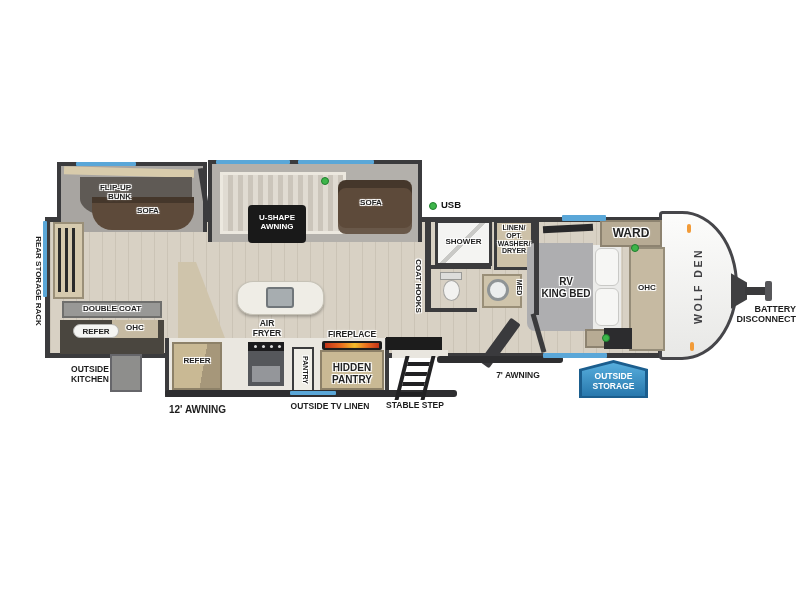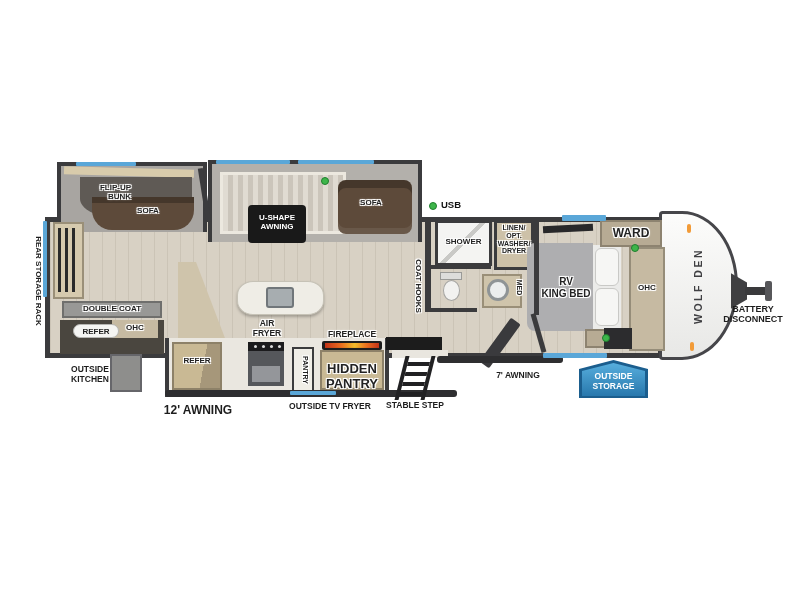--- a/index.html
+++ b/index.html
@@ -32,21 +32,21 @@
               border:3px solid #46464a;border-radius:4px 60px 60px 4px / 4px 80px 80px 4px;"></div>
   <div class="lbl" style="left:644px;top:279px;width:110px;height:14px;font-size:10.5px;letter-spacing:2.5px;color:#3f3f42;
               transform:rotate(-90deg);text-shadow:none;z-index:5;">WOLF DEN</div>
   <div style="left:687px;top:224px;width:4px;height:9px;background:#f29b38;border-radius:2px;z-index:5;"></div>
   <div style="left:690px;top:342px;width:4px;height:9px;background:#f29b38;border-radius:2px;z-index:5;"></div>
 
   <div style="left:731px;top:270px;width:16px;height:42px;background:#3f3f41;z-index:4;
               clip-path:polygon(0 8%,100% 30%,100% 70%,0 92%);"></div>
   <div style="left:745px;top:287px;width:24px;height:8px;background:#3a3a3c;z-index:4;"></div>
   <div style="left:765px;top:281px;width:7px;height:20px;background:#57575a;border-radius:2px;z-index:4;"></div>
-  <div class="lbl" style="left:710px;top:304px;width:86px;font-size:9px;text-shadow:none;color:#1d1d1d;">BATTERY
+  <div class="lbl" style="left:710px;top:304px;width:86px;font-size:9px;text-shadow:none;color:#1d1d1d;text-align:right;">BATTERY
 DISCONNECT</div>
 
   <div class="win" style="left:43px;top:221px;width:4px;height:76px;"></div>
   <div style="left:53px;top:222px;width:31px;height:77px;background:#d6caae;border:2px solid #9a8f78;z-index:3;"></div>
   <div style="left:58px;top:228px;width:20px;height:64px;z-index:4;
               background:repeating-linear-gradient(90deg,#2a2a2a 0 2.5px,transparent 2.5px 7px);"></div>
   <div class="lbl vlbl" style="left:-11px;top:275px;width:96px;height:12px;font-size:8px;text-shadow:none;color:#1d1d1d;">REAR STORAGE RACK</div>
 
   <div style="left:57px;top:162px;width:150px;height:70px;background:#a8a5a1;
               border:4px solid #3b3b3d;border-bottom:none;z-index:2;"></div>
@@ -140,30 +140,30 @@
   <div class="lbl" style="left:172px;top:356px;width:50px;font-size:8px;">REFER</div>
   <div style="left:248px;top:342px;width:36px;height:44px;background:#55575b;border-top:9px solid #1b1b1d;z-index:3;"></div>
   <div style="left:254px;top:345px;width:3px;height:3px;background:#ddd;border-radius:50%;z-index:4;
               box-shadow:8px 0 #ddd,16px 0 #ddd,24px 0 #ddd;"></div>
   <div style="left:252px;top:366px;width:28px;height:16px;background:#94969a;z-index:4;"></div>
   <div class="lbl" style="left:237px;top:319px;width:60px;font-size:8.5px;">AIR
 FRYER</div>
   <div style="left:292px;top:347px;width:22px;height:46px;background:#f0eee7;border:2px solid #3b3b3d;z-index:3;"></div>
   <div class="lbl vlbl" style="left:277px;top:364px;width:52px;height:12px;font-size:7px;">PANTRY</div>
   <div style="left:320px;top:350px;width:64px;height:40px;background:#c9b994;border:2px solid #8d8168;z-index:3;"></div>
-  <div class="lbl" style="left:320px;top:362px;width:64px;font-size:13px;">HIDDEN
+  <div class="lbl" style="left:320px;top:362px;width:64px;font-size:10px;">HIDDEN
 PANTRY</div>
   <div style="left:322px;top:341px;width:60px;height:9px;background:#1d1d1d;border-radius:2px;z-index:5;
               background-image:linear-gradient(90deg,#c33318,#e96c1e 30%,#f3bc2a 55%,#e96c1e 78%,#c33318);
               background-size:90% 55%;background-position:center;background-repeat:no-repeat;"></div>
   <div class="lbl" style="left:314px;top:330px;width:76px;font-size:8.5px;">FIREPLACE</div>
   <div class="awnbar" style="left:165px;top:390px;width:292px;height:7px;"></div>
   <div class="win" style="left:290px;top:391px;width:46px;height:4px;"></div>
-  <div class="lbl" style="left:158px;top:404px;width:80px;font-size:12px;text-shadow:none;color:#1d1d1d;">12' AWNING</div>
-  <div class="lbl" style="left:275px;top:402px;width:110px;font-size:8.5px;text-shadow:none;color:#1d1d1d;">OUTSIDE TV FRYER</div>
+  <div class="lbl" style="left:146px;top:404px;width:80px;font-size:10px;text-shadow:none;color:#1d1d1d;text-align:right;">12' AWNING</div>
+  <div class="lbl" style="left:275px;top:402px;width:110px;font-size:8.5px;text-shadow:none;color:#1d1d1d;">OUTSIDE TV LINEN</div>
 
   <div style="left:392px;top:350px;width:56px;height:8px;background:#e9e6df;z-index:5;"></div>
   <div style="left:386px;top:337px;width:56px;height:13px;background:#1c1c1c;z-index:3;"></div>
   <div style="left:400px;top:356px;width:30px;height:44px;transform:skewX(-14deg);z-index:6;
               border-left:4px solid #212123;border-right:4px solid #212123;
               background:repeating-linear-gradient(180deg,transparent 0 6px,#212123 6px 10px);"></div>
   <div class="lbl" style="left:376px;top:401px;width:78px;font-size:8.5px;text-shadow:none;color:#1d1d1d;">STABLE STEP</div>
   <div style="left:494px;top:316px;width:12px;height:54px;background:#3a3a3d;border-radius:2px;transform:rotate(36deg);z-index:5;"></div>
 
   <div class="awnbar" style="left:437px;top:356px;width:126px;height:7px;"></div>

